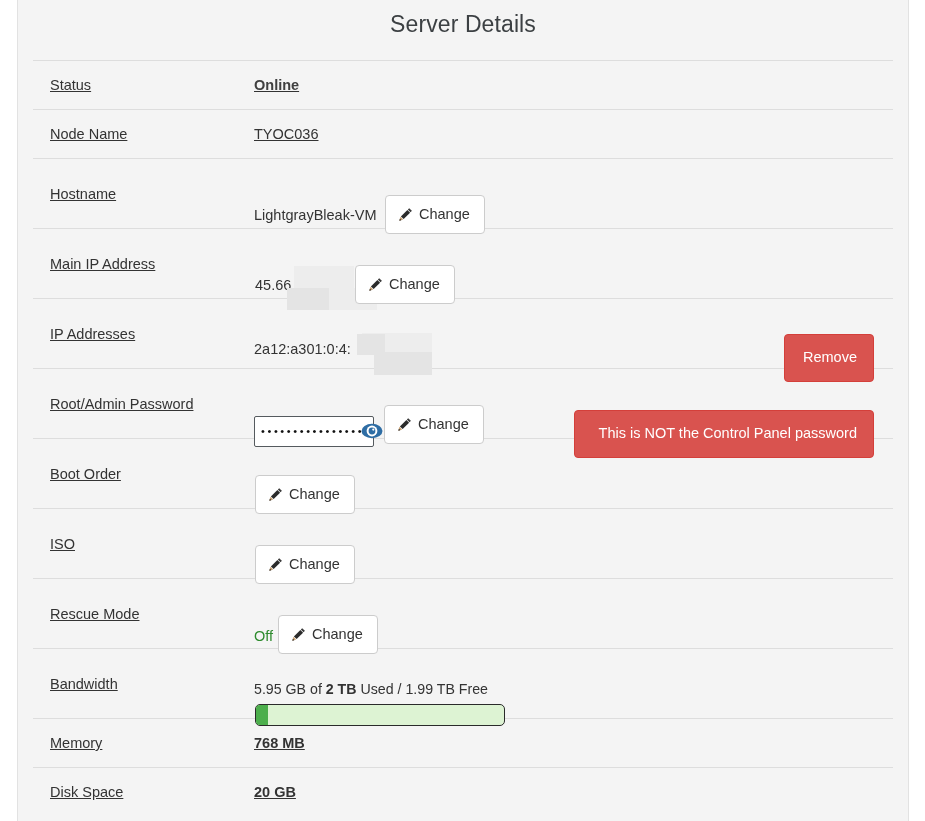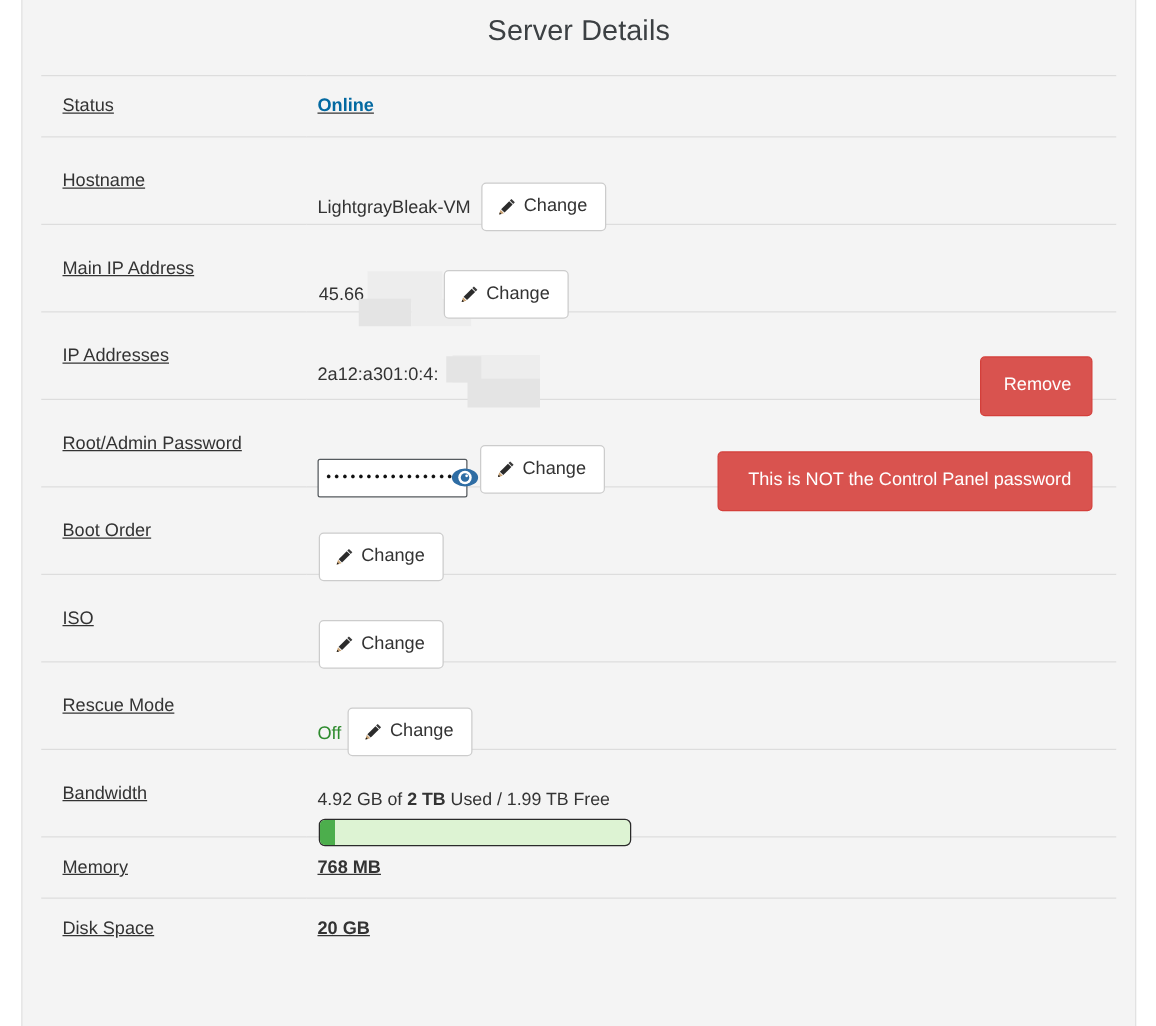--- a/index.html
+++ b/index.html
@@ -74,21 +74,21 @@
     padding-left: 9px !important;
   }
 
   .row-h { height: 49px; }      
   .row-h2 { height: 70px; }     
 
   
   .val { font-size: 14.5px; color: #333; }
   .val-strong { font-weight: bold; font-size: 14.5px; color: #333; }
   .val-online {
-    color: #0369a1;
+    color: #404040;
     font-weight: bold;
     font-size: 14.5px;
   }
   .val-off {
     color: #2e8b2e;
     font-size: 14.5px;
   }
 
   
   .inline-wrap {
@@ -228,20 +228,26 @@
     <table class="detail-table">
 
       <tbody>
           <tr class="row-h">
         <td class="col-label">Status</td>
         <td class="col-value">
           <span class="val-online">Online</span>
         </td>
       </tr>
 
+      <tr class="row-h">
+        <td class="col-label">Node Name</td>
+        <td class="col-value">
+          <span class="val">TYOC036</span>
+        </td>
+      </tr>
 
       <tr class="row-h2">
         <td class="col-label">Hostname</td>
         <td class="col-value">
           <span class="inline-wrap">
             <span class="val abs" style="left:0px; top:13px;">LightgrayBleak-VM</span>
             <button class="btn abs" style="left:131px; top:1px;">
               <span class="icon-pencil">
                 <svg viewBox="0 0 16 16" width="15" height="15" aria-hidden="true">
                   <path d="M11.9 1.2 14.8 4.1 13.4 5.5 10.5 2.6z" fill="#3a3a3a"></path>
@@ -383,21 +389,21 @@
               <span>Change</span>
             </button>
           </span>
         </td>
       </tr>
 
       <tr class="row-h2">
         <td class="col-label">Bandwidth</td>
         <td class="col-value">
           <span class="inline-wrap">
-            <span class="bw-text"><span>4.92 GB of </span><b>2 TB</b><span> Used / 1.99 TB Free</span></span>
+            <span class="bw-text"><span>5.95 GB of </span><b>2 TB</b><span> Used / 1.99 TB Free</span></span>
             <span class="progress-outer">
               <span class="progress-inner" id="bwfill" style="display:block;width:5%"></span>
             </span>
           </span>
         </td>
       </tr>
 
       <tr class="row-h">
         <td class="col-label">Memory</td>
         <td class="col-value">

